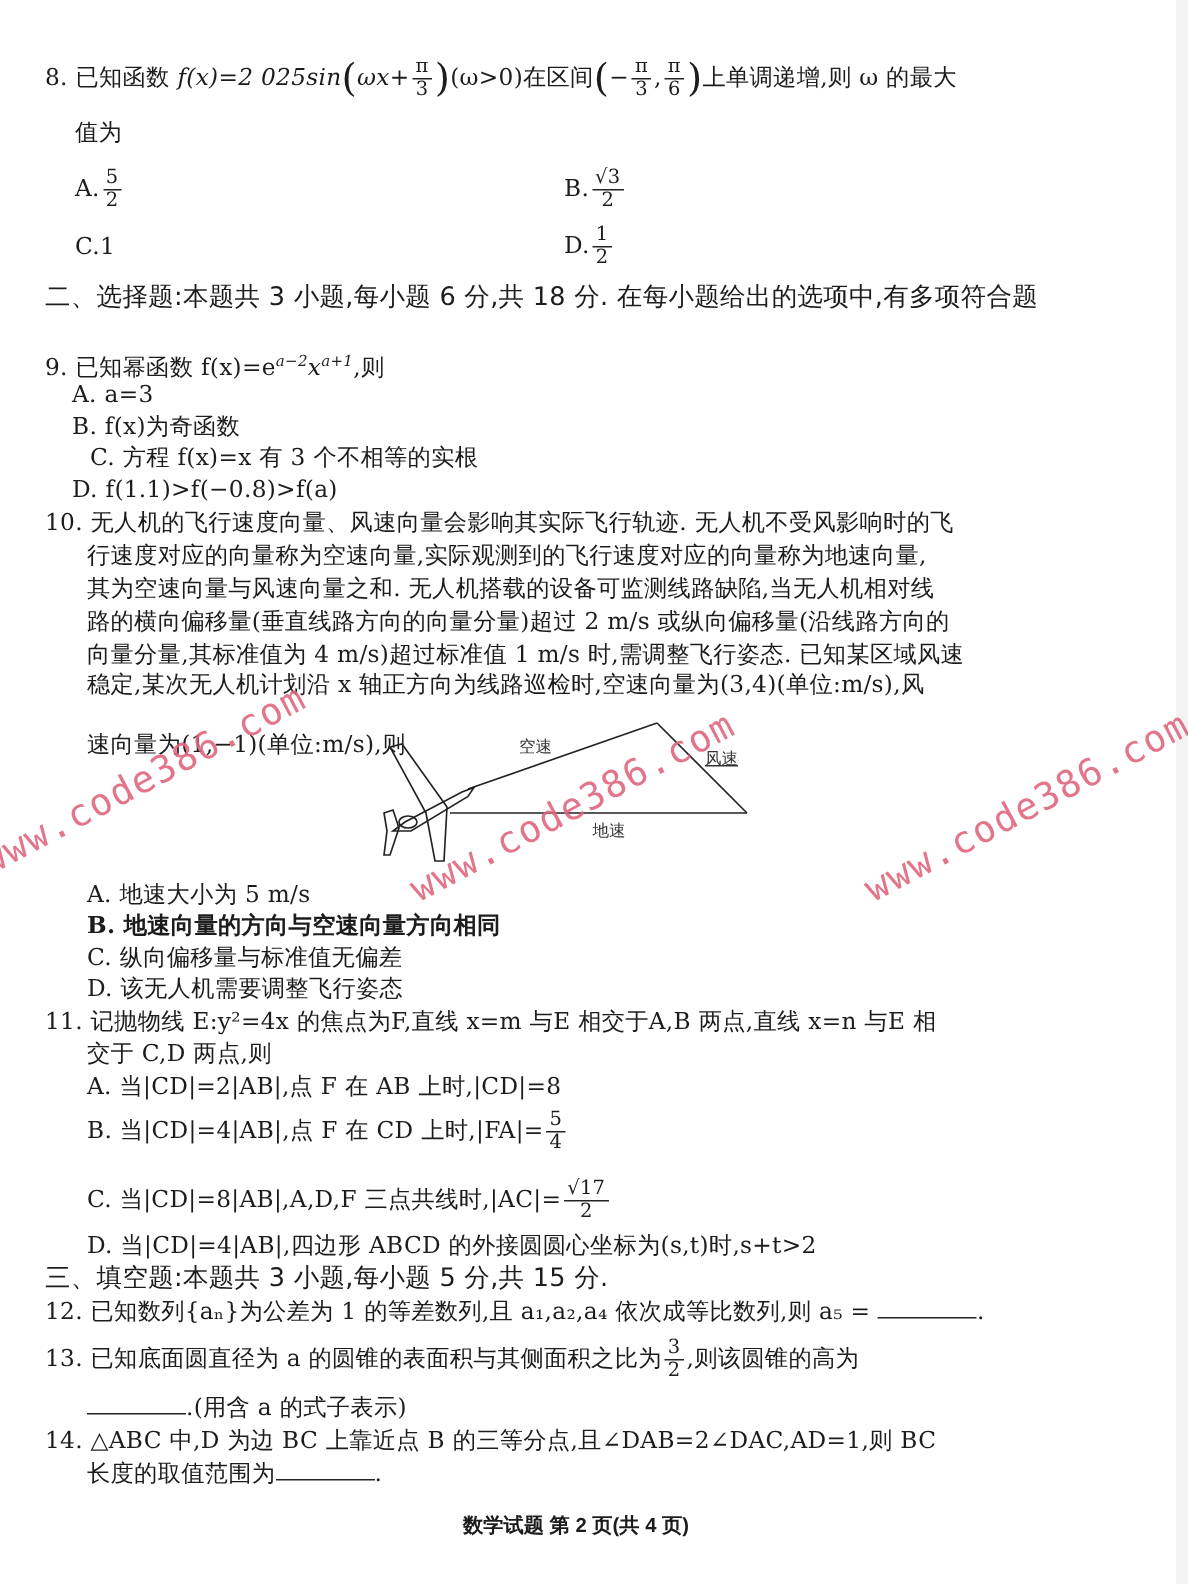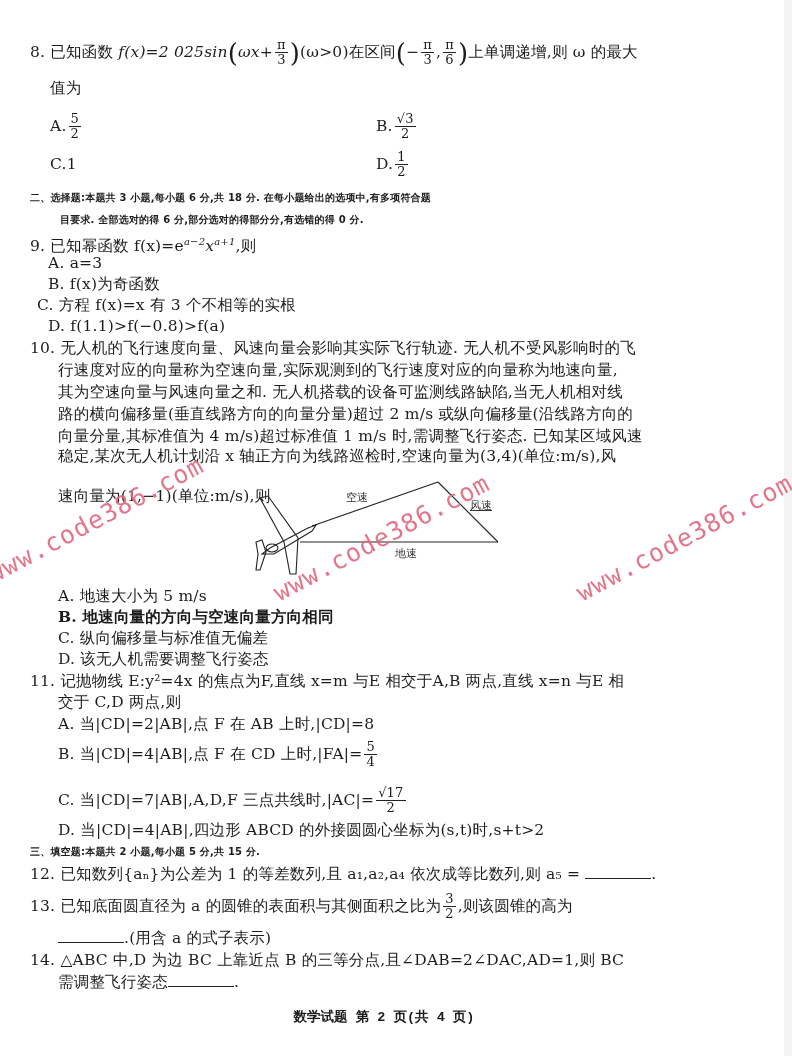--- a/index.html
+++ b/index.html
@@ -3,29 +3,29 @@
 <meta charset="utf-8">
 <style>
   html, body { margin:0; padding:0; }
   body {
     width:792px; height:1056px; background:#ffffff; position:relative; overflow:hidden;
     font-family:"DejaVu Serif","Liberation Serif",serif; color:#1c1c1c;
   }
   .page { position:absolute; left:0; top:0; width:792px; height:1056px; }
   .edge { position:absolute; right:0; top:0; width:8px; height:1056px; background:#f3f3f3; }
   .line { position:absolute; white-space:nowrap; font-size:15.5px; line-height:20px; letter-spacing:0.2px; }
-  .bold { font-family:"DejaVu Sans","Liberation Sans",sans-serif; font-weight:bold; font-size:10px; }
+  .bold { font-family:"DejaVu Sans","Liberation Sans",sans-serif; font-weight:normal; font-size:17px; }
   .i { font-style:italic; }
   .frac { display:inline-block; vertical-align:middle; text-align:center; font-size:13px; line-height:14px; margin:0 2px; }
   .frac .n { display:block; border-bottom:1px solid #222; padding:0 2px; }
   .frac .d { display:block; padding:0 2px; }
   .big { font-size:26px; vertical-align:middle; font-weight:lighter; }
   sup, sub { font-size:10px; }
   .blank { display:inline-block; width:66px; border-bottom:1px solid #222; height:14px; vertical-align:baseline; }
-  .footer { position:absolute; left:0; width:768px; text-align:center; top:1008px; font-family:Liberation Mono, monospace; font-weight:bold; font-size:13.5px; }
+  .footer { position:absolute; left:0; width:768px; text-align:center; top:1008px; font-family:Liberation Sans, sans-serif; font-weight:bold; font-size:13.5px; }
   .wm { position:absolute; color:#e0677f; font-family:"DejaVu Sans Mono","Liberation Mono",monospace; font-size:25px; transform:rotate(-28deg); transform-origin:left bottom; letter-spacing:1px; opacity:0.9; white-space:nowrap; }
   .diagram { position:absolute; left:250px; top:478px; width:260px; height:110px; }
   .diagram .lbl { position:absolute; font-size:11px; font-family:"DejaVu Sans","Liberation Sans",sans-serif; color:#333; }
 </style>
 </head>
 <body>
 
 <div class="page">
   <div class="edge"></div>
 
@@ -41,28 +41,27 @@
     <span>B.</span><span class="frac"><span class="n">√3</span><span class="d">2</span></span>
   </div>
   <div class="line" style="left:50px; top:154px;">
     <span>C.</span><span>1</span>
   </div>
   <div class="line" style="left:376px; top:150px;">
     <span>D.</span><span class="frac"><span class="n">1</span><span class="d">2</span></span>
   </div>
 
   <div class="line bold" style="left:30px; top:188px;">二、选择题:本题共 3 小题,每小题 6 分,共 18 分. 在每小题给出的选项中,有多项符合题</div>
-  <div class="line bold" style="left:60px; top:210px;">目要求. 全部选对的得 6 分,部分选对的得部分分,有选错的得 0 分.</div>
 
   <div class="line" style="left:30px; top:232px;">
     <span>9. 已知幂函数 f(x)=e</span><sup class="i">a−2</sup><span class="i">x</span><sup class="i">a+1</sup><span>,则</span>
   </div>
   <div class="line" style="left:48px; top:253px;">A. a=3</div>
   <div class="line" style="left:48px; top:274px;">B. f(x)为奇函数</div>
-  <div class="line" style="left:37px; top:295px;">C. 方程 f(x)=x 有 3 个不相等的实根</div>
+  <div class="line" style="left:60px; top:295px;">C. 方程 f(x)=x 有 3 个不相等的实根</div>
   <div class="line" style="left:48px; top:316px;">D. f(1.1)&gt;f(−0.8)&gt;f(a)</div>
 
   <div class="line" style="left:30px; top:338px;">10. 无人机的飞行速度向量、风速向量会影响其实际飞行轨迹. 无人机不受风影响时的飞</div>
   <div class="line" style="left:58px; top:360px;">行速度对应的向量称为空速向量,实际观测到的飞行速度对应的向量称为地速向量,</div>
   <div class="line" style="left:58px; top:382px;text-align:right;">其为空速向量与风速向量之和. 无人机搭载的设备可监测线路缺陷,当无人机相对线</div>
   <div class="line" style="left:58px; top:404px;">路的横向偏移量(垂直线路方向的向量分量)超过 2 m/s 或纵向偏移量(沿线路方向的</div>
   <div class="line" style="left:58px; top:426px;text-align:center;">向量分量,其标准值为 4 m/s)超过标准值 1 m/s 时,需调整飞行姿态. 已知某区域风速</div>
   <div class="line" style="left:58px; top:446px;">稳定,某次无人机计划沿 x 轴正方向为线路巡检时,空速向量为(3,4)(单位:m/s),风</div>
   <div class="line" style="left:58px; top:466px;margin-top:20px;">速向量为(1,−1)(单位:m/s),则</div>
 
@@ -94,40 +93,40 @@
   <div class="line" style="left:58px; top:628px;">C. 纵向偏移量与标准值无偏差</div>
   <div class="line" style="left:58px; top:649px;">D. 该无人机需要调整飞行姿态</div>
 
   <div class="line" style="left:30px; top:671px;">11. 记抛物线 E:y²=4x 的焦点为F,直线 x=m 与E 相交于A,B 两点,直线 x=n 与E 相</div>
   <div class="line" style="left:58px; top:692px;">交于 C,D 两点,则</div>
   <div class="line" style="left:58px; top:714px;">A. 当|CD|=2|AB|,点 F 在 AB 上时,|CD|=8</div>
   <div class="line" style="left:58px; top:740px;">
     <span>B. 当|CD|=4|AB|,点 F 在 CD 上时,|FA|=</span><span class="frac"><span class="n">5</span><span class="d">4</span></span>
   </div>
   <div class="line" style="left:58px; top:786px;">
-    <span>C. 当|CD|=7|AB|,A,D,F 三点共线时,|AC|=</span><span class="frac"><span class="n">√17</span><span class="d">2</span></span>
+    <span>C. 当|CD|=8|AB|,A,D,F 三点共线时,|AC|=</span><span class="frac"><span class="n">√17</span><span class="d">2</span></span>
   </div>
   <div class="line" style="left:58px; top:820px;text-align:center;">D. 当|CD|=4|AB|,四边形 ABCD 的外接圆圆心坐标为(s,t)时,s+t&gt;2</div>
 
-  <div class="line bold" style="left:30px; top:842px;">三、填空题:本题共 2 小题,每小题 5 分,共 15 分.</div>
+  <div class="line bold" style="left:30px; top:842px;">三、填空题:本题共 3 小题,每小题 5 分,共 15 分.</div>
 
   <div class="line" style="left:30px; top:864px;">
     <span>12. 已知数列{aₙ}为公差为 1 的等差数列,且 a₁,a₂,a₄ 依次成等比数列,则 a₅ =</span> <span class="blank"></span><span>.</span>
   </div>
 
   <div class="line" style="left:30px; top:892px;">
     <span>13. 已知底面圆直径为 a 的圆锥的表面积与其侧面积之比为</span><span class="frac"><span class="n">3</span><span class="d">2</span></span><span>,则该圆锥的高为</span>
   </div>
   <div class="line" style="left:58px; top:928px;">
     <span class="blank"></span><span>.(用含 a 的式子表示)</span>
   </div>
 
   <div class="line" style="left:30px; top:950px;">14. △ABC 中,D 为边 BC 上靠近点 B 的三等分点,且∠DAB=2∠DAC,AD=1,则 BC</div>
   <div class="line" style="left:58px; top:972px;">
-    <span>需调整飞行姿态</span><span class="blank"></span><span>.</span>
+    <span>长度的取值范围为</span><span class="blank"></span><span>.</span>
   </div>
 
   <div class="footer">数学试题 第 2 页(共 4 页)</div>
 
   <div class="wm" style="left:-4px; top:560px;">www.code386.com</div>
   <div class="wm" style="left:282px; top:578px;">www.code386.com</div>
   <div class="wm" style="left:585px; top:578px;">www.code386.com</div>
 </div>
 
 </body></html>

